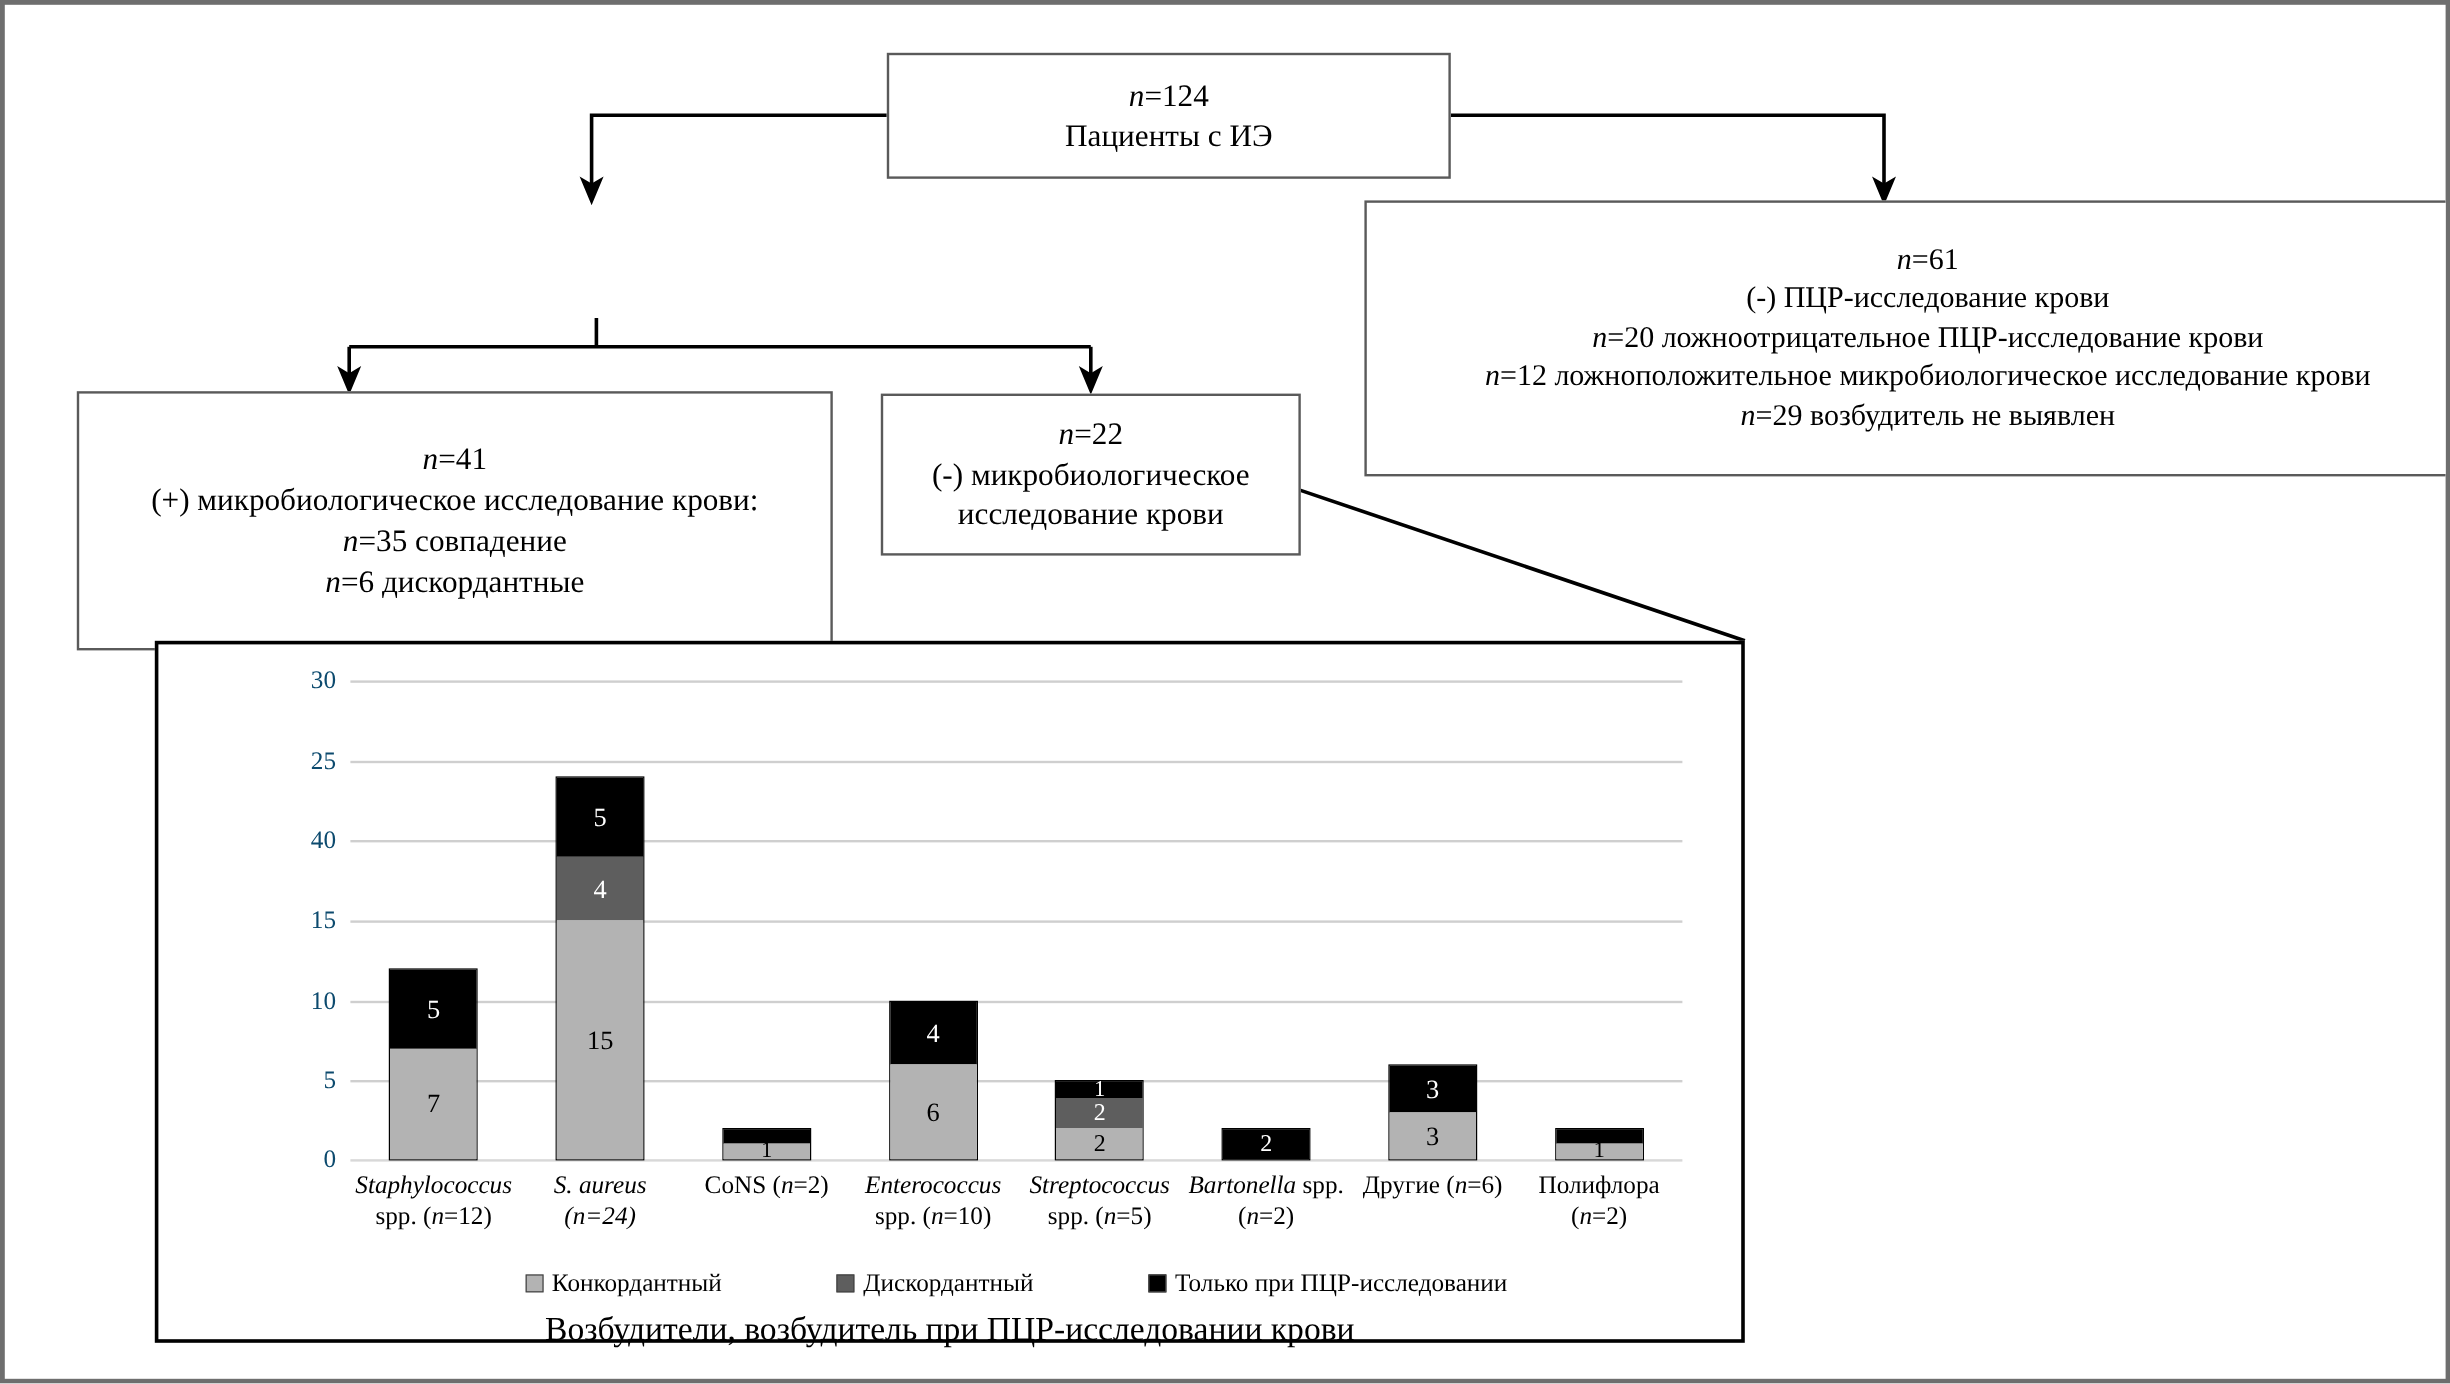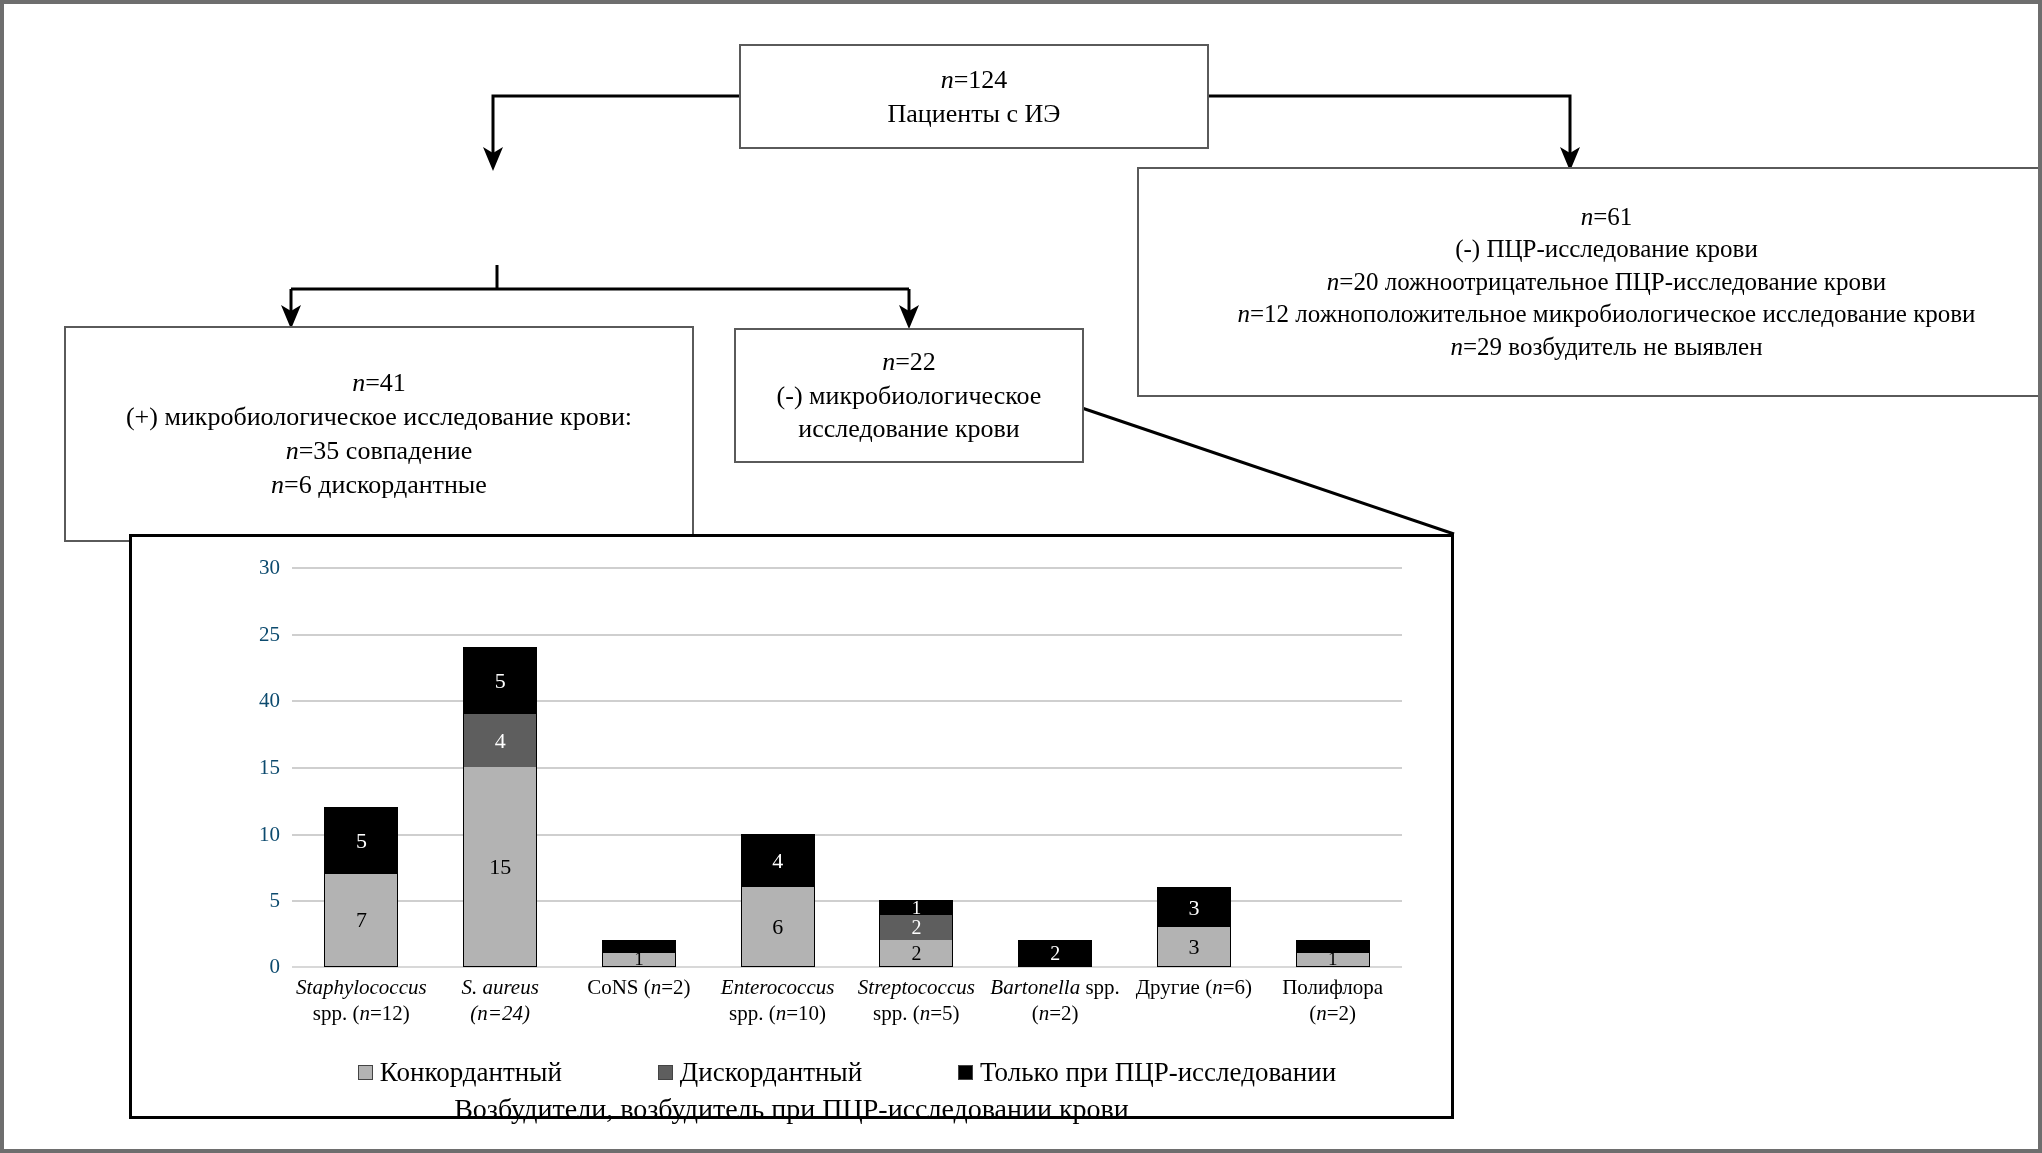--- a/index.html
+++ b/index.html
@@ -42,21 +42,21 @@
   .seg.conc{background:#b3b3b3;color:#000;}
   .seg.disc{background:#5e5e5e;color:#fff;}
   .seg.pcr{background:#000;color:#fff;}
 
   #xlabels{position:absolute;left:160px;top:437px;width:1110px;height:72px;
            display:flex;}
   .xlab{flex:1;text-align:center;font-size:21px;line-height:1.25;}
   .xlab i{font-style:italic;}
 
   #legend{position:absolute;left:160px;top:520px;width:1110px;
-          display:flex;justify-content:center;gap:96px;font-size:27px;}
+          display:flex;justify-content:center;gap:96px;font-size:21px;}
   .leg-item{display:flex;align-items:center;gap:7px;white-space:nowrap;}
   .swatch{width:13px;height:13px;display:inline-block;border:1px solid #444;}
   .sw-conc{background:#b3b3b3;}
   .sw-disc{background:#5e5e5e;}
   .sw-pcr{background:#000;}
 
   #chart-title{position:absolute;left:0;top:556px;width:100%;text-align:center;
                font-size:28px;}
 </style>
 </head>

